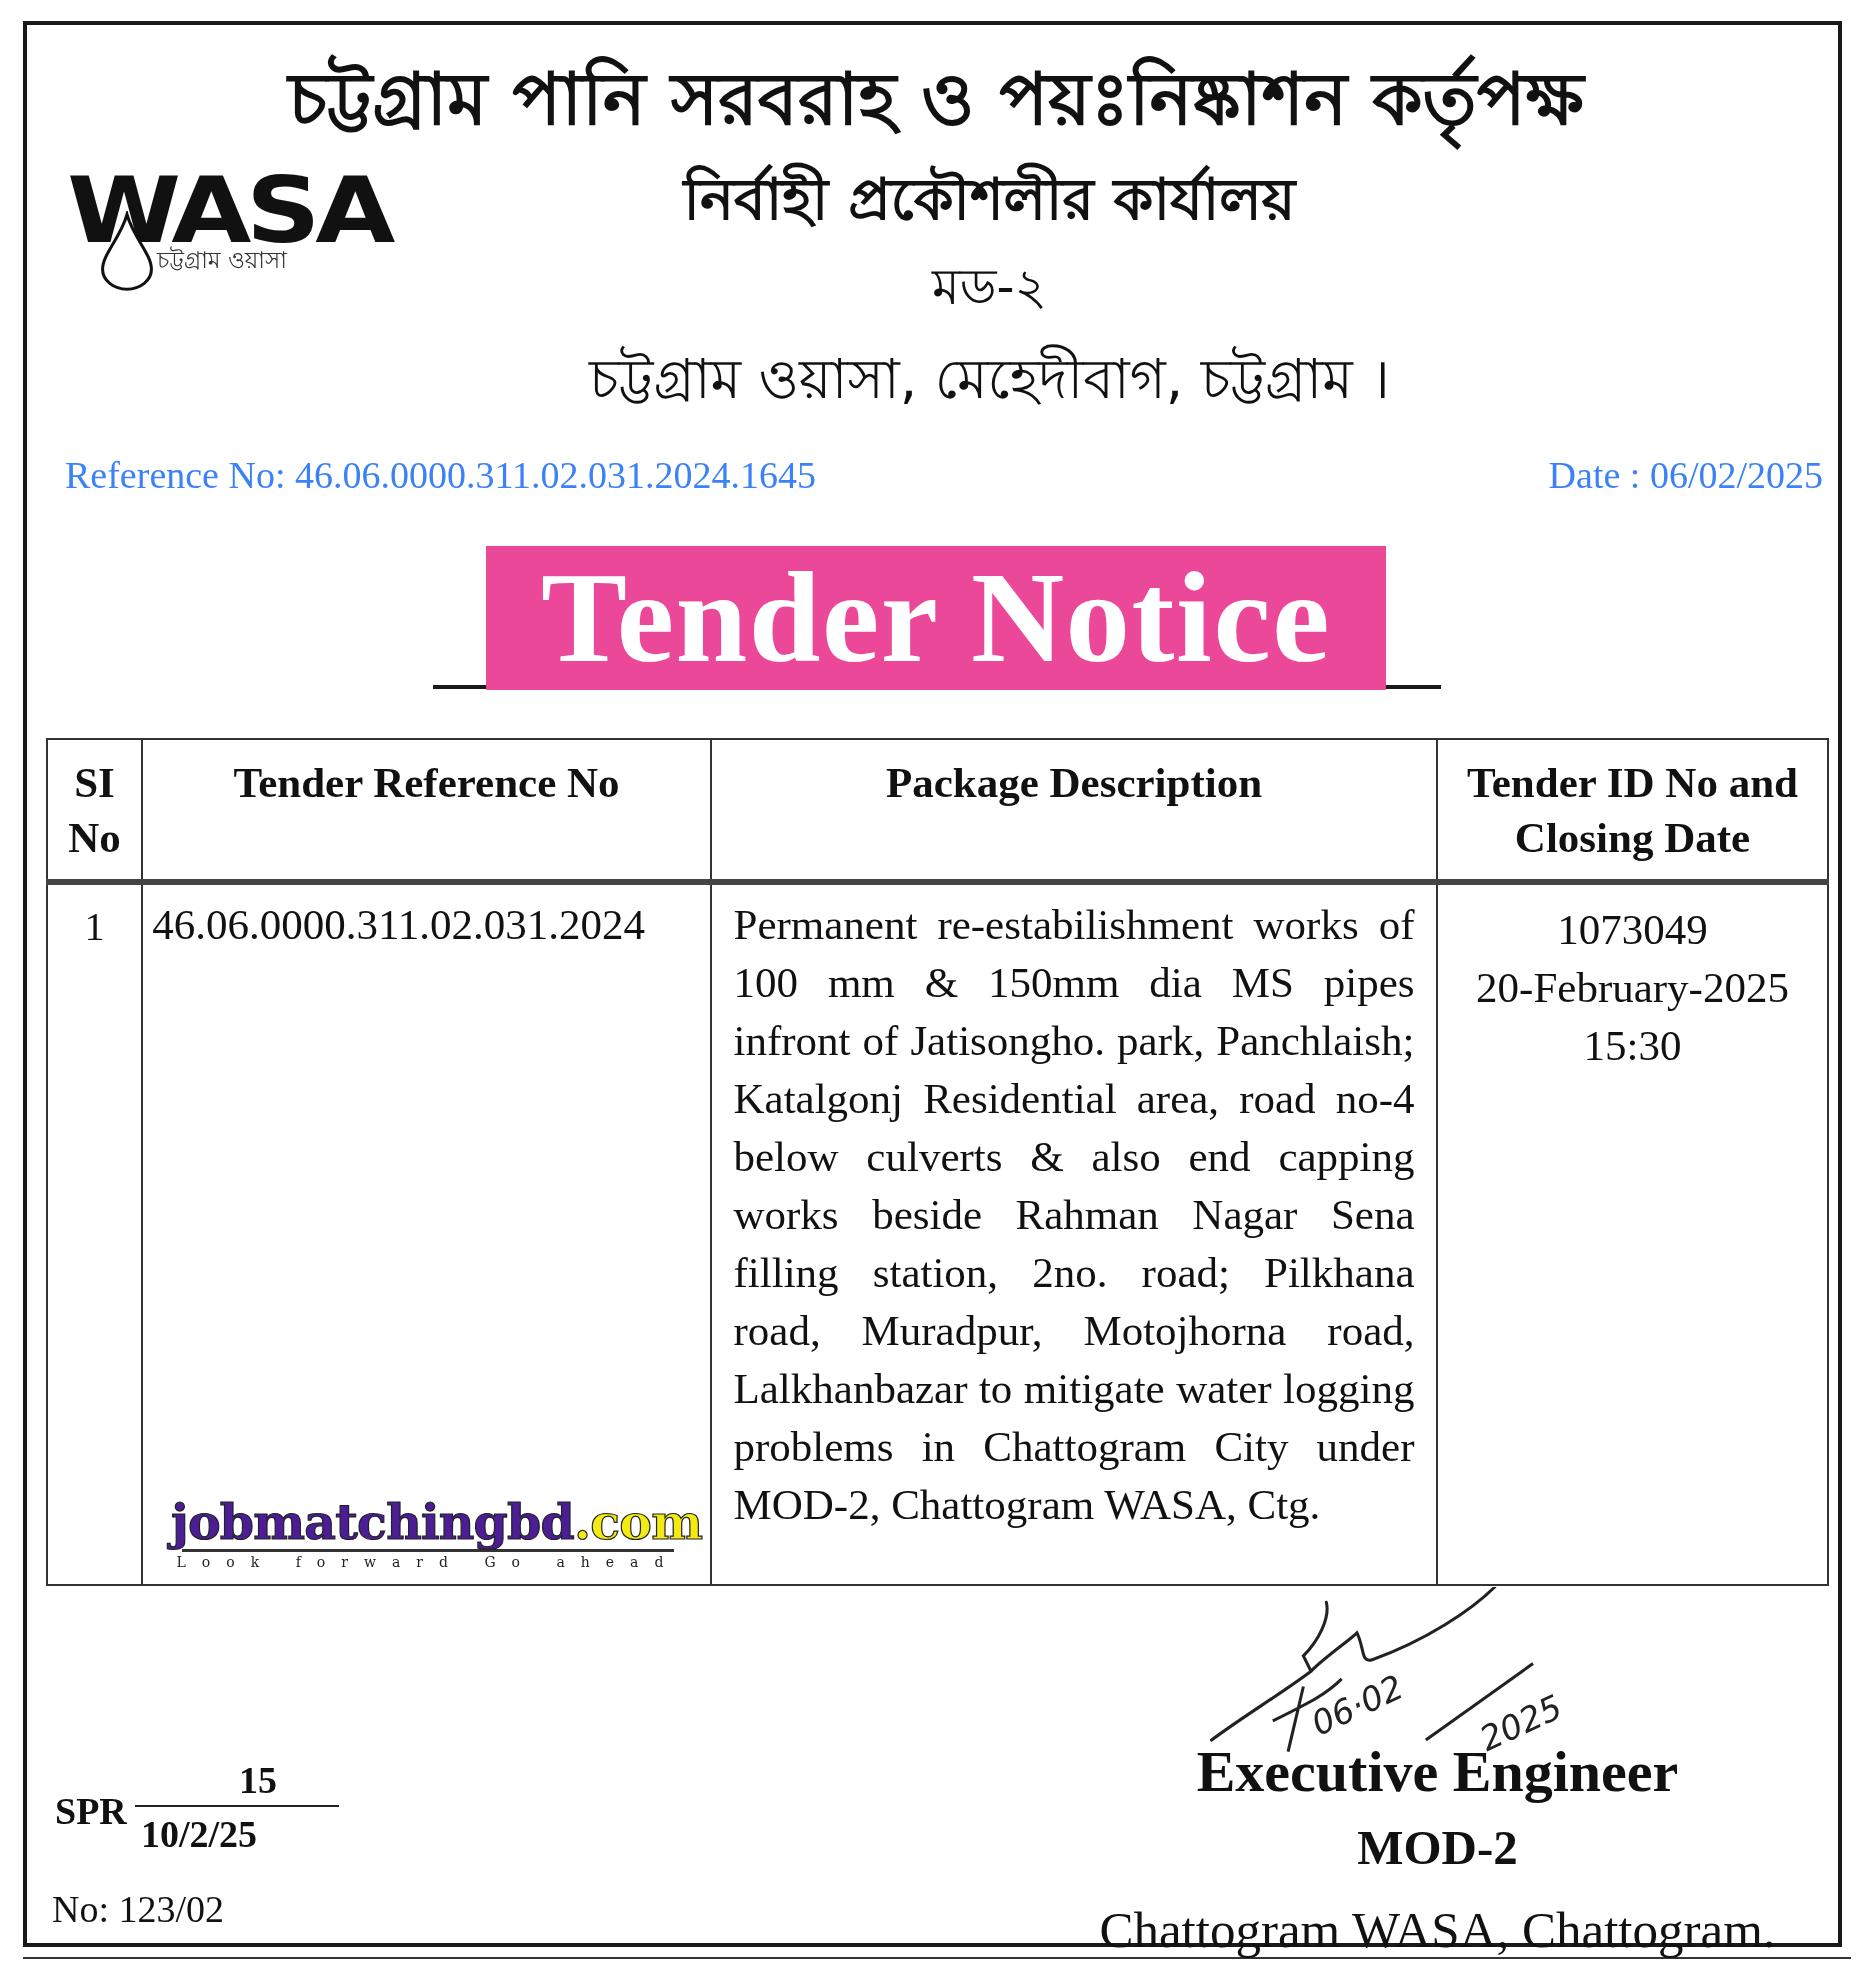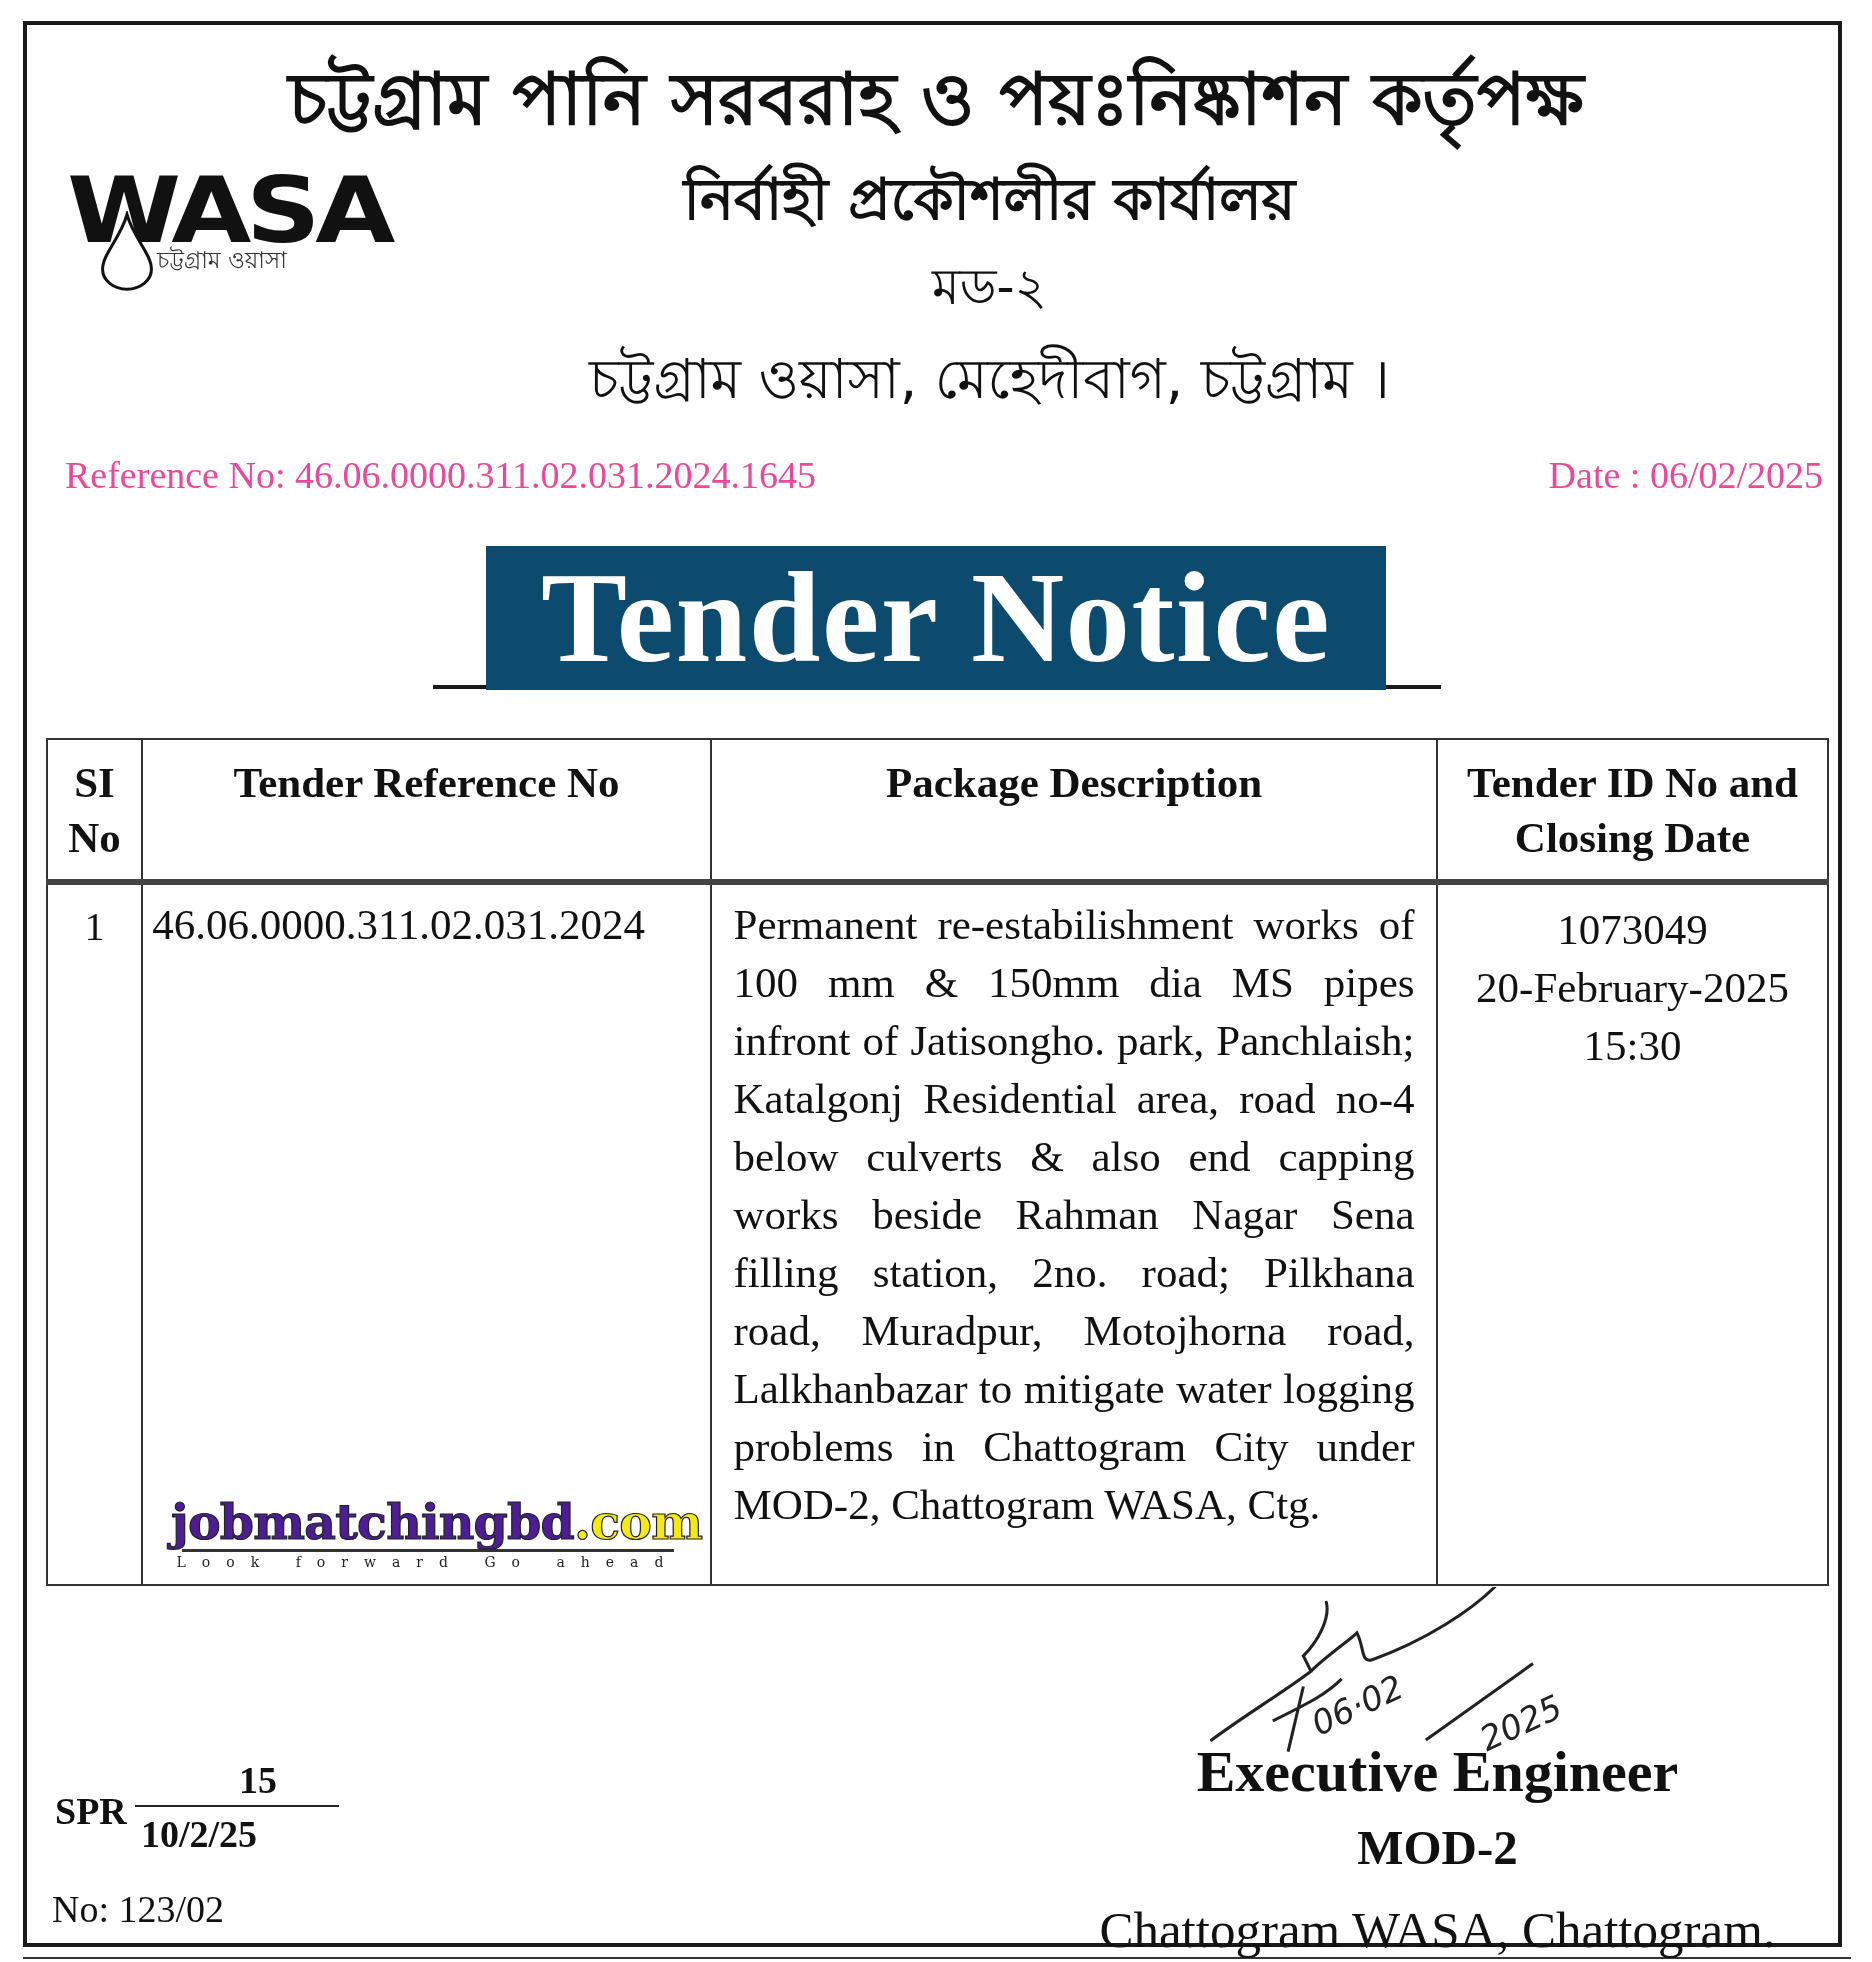--- a/index.html
+++ b/index.html
@@ -14,26 +14,26 @@
   .h2 { left:491px; width:997px; top:161px; font-size:57px; line-height:77px; }
   .h3 { left:491px; width:997px; top:253px; font-size:50px; line-height:69px; font-weight:normal; }
   .h4 { left:491px; width:997px; top:341px; font-size:55px; line-height:77px; font-weight:normal; }
 
   .logo { position:absolute; left:67px; top:165px; width:307px; height:123px; }
   .logo-word { position:absolute; left:0; top:0; font-family:"DejaVu Sans", sans-serif; font-weight:900;
                font-size:90px; letter-spacing:-4.6px; line-height:92px; color:#111; transform:scaleX(1.15); transform-origin:left top; }
   .logo-drop { position:absolute; left:31px; top:46px; }
   .logo-sub { position:absolute; left:90px; top:77px; font-family:"DejaVu Sans", sans-serif; font-size:23px; color:#333; }
 
-  .refline { position:absolute; top:452px; font-size:38px; line-height:46px; color:#ec4899; white-space:nowrap; }
+  .refline { position:absolute; top:452px; font-size:38px; line-height:46px; color:#3b82f6; white-space:nowrap; }
   .ref { left:65px; }
   .date { right:49px; }
 
   .banner-line { position:absolute; left:433px; top:685px; width:1008px; height:3.8px; background:#1a1a1a; }
-  .banner { position:absolute; left:486px; top:546px; width:900px; height:144px; background:#0c4a6e;
+  .banner { position:absolute; left:486px; top:546px; width:900px; height:144px; background:#ec4899;
             color:#fff; font-weight:bold; font-size:129px; line-height:144px; text-align:center; letter-spacing:1.5px; }
 
   table.tender { position:absolute; left:46px; top:738px; width:1781px; height:848px;
                  border-collapse:collapse; table-layout:fixed; }
   table.tender td, table.tender th { border:2.3px solid #333; vertical-align:top; padding:0; }
   table.tender th { font-weight:bold; font-size:43px; line-height:55px; padding-top:15.3px; text-align:center; height:124px; }
   table.tender tr.head-row th { border-bottom:6.1px solid #444;margin-left:48px; }
   td.c-sl { text-align:center; font-size:40px; line-height:58px; padding-top:12.3px !important; }
   td.c-ref { font-size:43px; line-height:58px; padding:10.7px 9.2px 0 9.2px !important; white-space:nowrap; position:relative; }
   td.c-desc { font-size:43px; line-height:58px; padding:10.7px 21.5px 0 21.5px !important; text-align:justify; text-align-last:left; }

